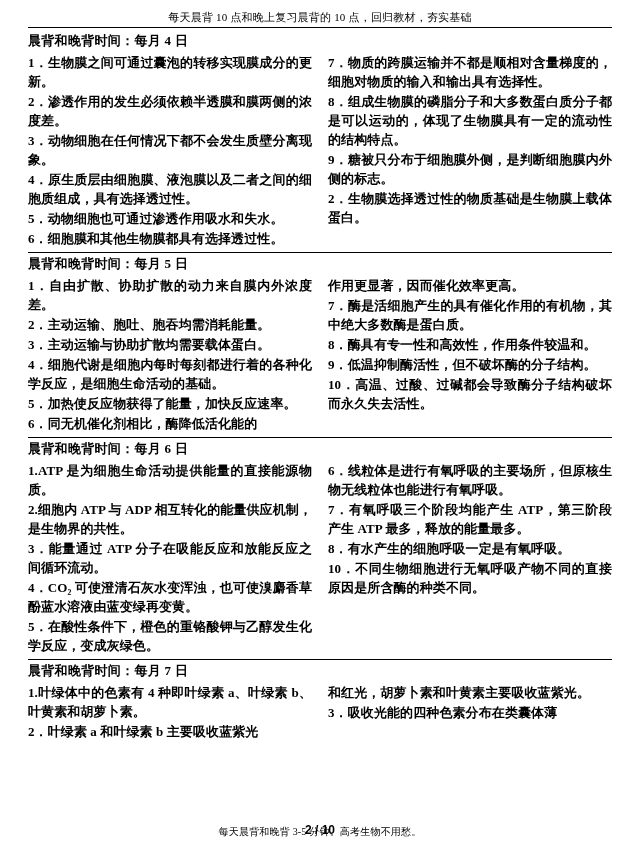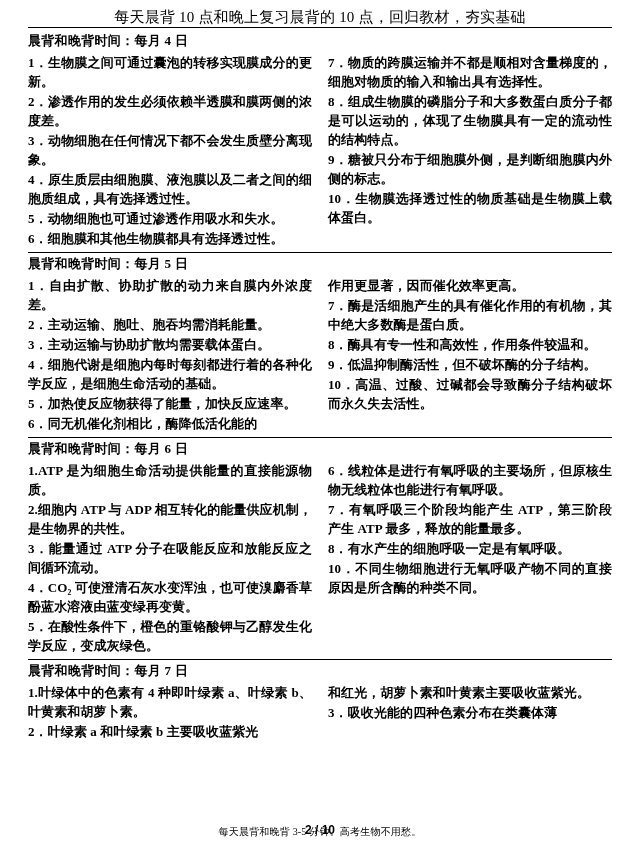--- a/index.html
+++ b/index.html
@@ -16,21 +16,21 @@
     position: relative;
   }
   .page {
     width: 640px;
     height: 863px;
     padding: 10px 28px 0 28px;
     position: relative;
   }
   .page-header {
     text-align: center;
-    font-size: 15px;
+    font-size: 11px;
     line-height: 14px;
     letter-spacing: 0.2px;
     padding-bottom: 3px;
   }
   .rule {
     border-top: 1px solid #000;
     margin: 0 0 4px 0;
   }
   .section-title {
     text-align: left;
@@ -106,21 +106,21 @@
         <p class="item">2．渗透作用的发生必须依赖半透膜和膜两侧的浓度差。</p>
         <p class="item">3．动物细胞在任何情况下都不会发生质壁分离现象。</p>
         <p class="item">4．原生质层由细胞膜、液泡膜以及二者之间的细胞质组成，具有选择透过性。</p>
         <p class="item">5．动物细胞也可通过渗透作用吸水和失水。</p>
         <p class="item">6．细胞膜和其他生物膜都具有选择透过性。</p>
       </div>
       <div class="col">
         <p class="item">7．物质的跨膜运输并不都是顺相对含量梯度的，细胞对物质的输入和输出具有选择性。</p>
         <p class="item">8．组成生物膜的磷脂分子和大多数蛋白质分子都是可以运动的，体现了生物膜具有一定的流动性的结构特点。</p>
         <p class="item">9．糖被只分布于细胞膜外侧，是判断细胞膜内外侧的标志。</p>
-        <p class="item">10．生物膜选择透过性的物质基础是生物膜上载体蛋白。</p>
+        <p class="item">2．生物膜选择透过性的物质基础是生物膜上载体蛋白。</p>
       </div>
     </div>
   </div>
 
   <div class="divider"></div>
 
   <div class="section">
     <div class="section-title">晨背和晚背时间：每月 5 日</div>
     <div class="cols">
       <div class="col">

